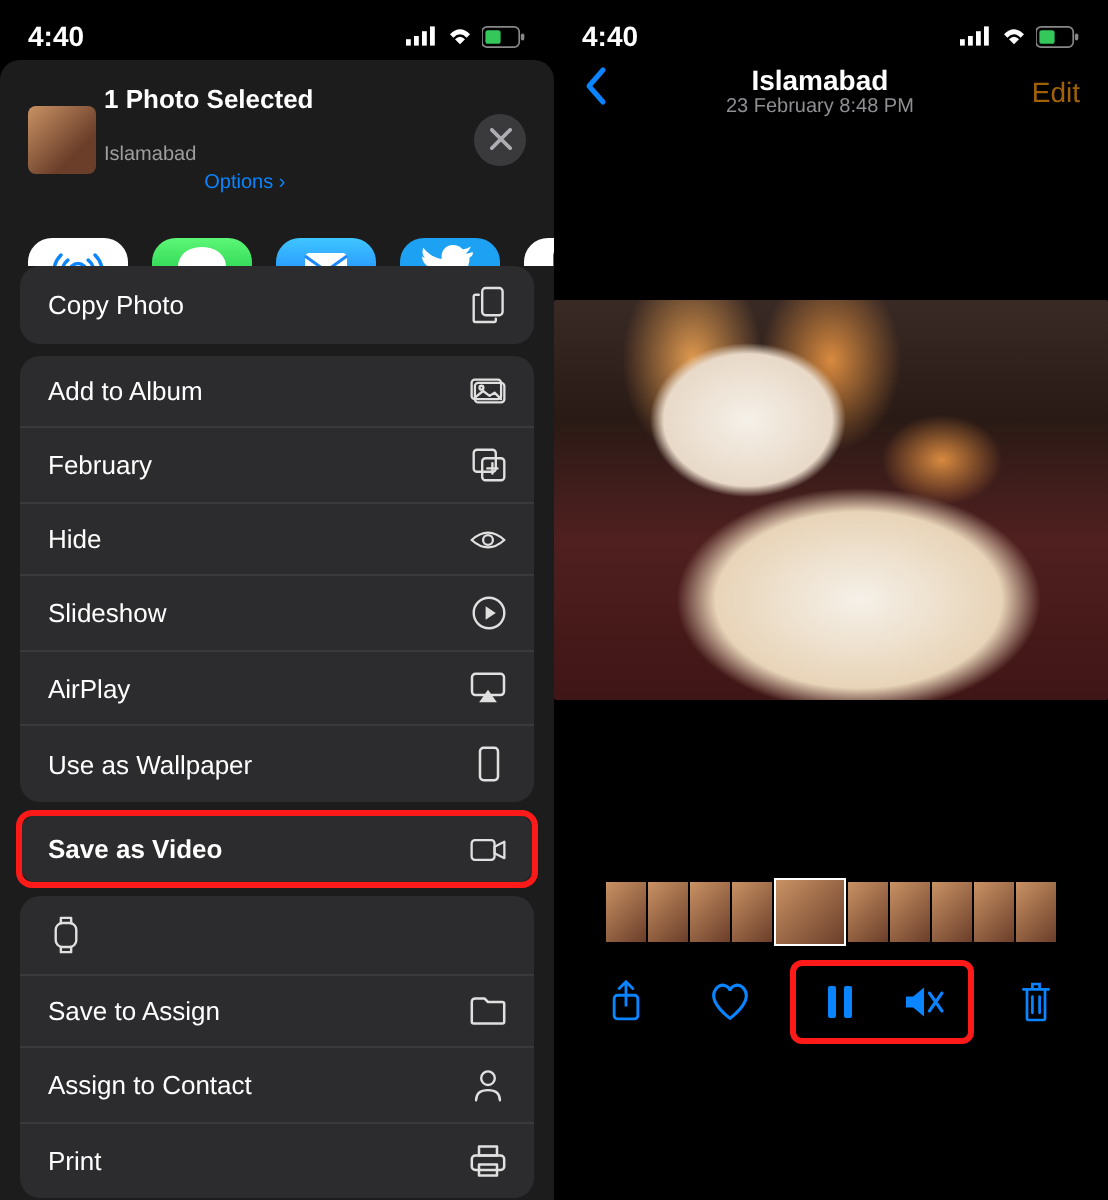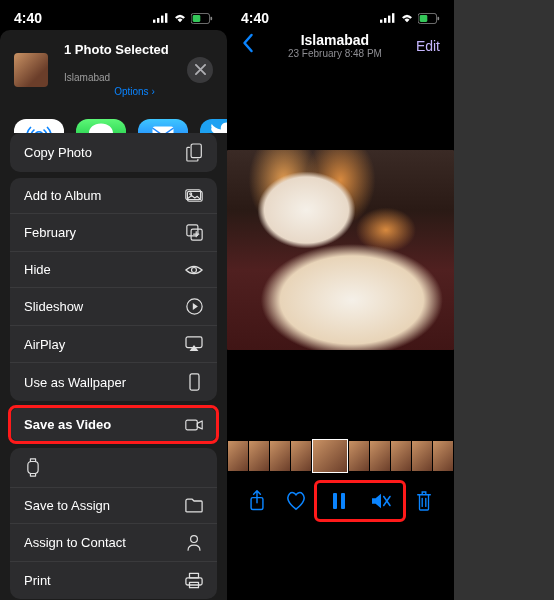--- a/index.html
+++ b/index.html
@@ -1,24 +1,24 @@
 <!DOCTYPE html>
 <html><head>
 <meta charset="utf-8">
 <style>
   * { margin: 0; padding: 0; box-sizing: border-box; font-family: -apple-system, BlinkMacSystemFont, "Segoe UI", Helvetica, Arial, sans-serif; }
   body { background: #333; width: 554px; height: 600px; overflow: hidden; display: flex; }
-  .phone { width: 227px; height: 600px; background: #000; color: #fff; position: relative; overflow: hidden; }
+  .phone { width: 277px; height: 600px; background: #000; color: #fff; position: relative; overflow: hidden; }
   .status-bar { display: flex; justify-content: space-between; align-items: center; padding: 6px 14px 0 14px; height: 30px; font-size: 14px; font-weight: 600; }
   .status-right { display: flex; align-items: center; gap: 4px; }
   .status-right svg { display: block; }
 
   
   .share-sheet { position: absolute; inset: 0; background: rgba(30,30,30,0.93); display: flex; flex-direction: column; border-top-left-radius: 10px; border-top-right-radius: 10px; }
-  .sheet-header { display: flex; align-items: center; padding: 12px 14px; gap: 16px; }
+  .sheet-header { display: flex; align-items: center; padding: 12px 14px; gap: 4px; }
   .sheet-thumb { width: 34px; height: 34px; border-radius: 4px; background: linear-gradient(135deg,#c99264,#6b3e2a 70%); flex-shrink:0; }
   .sheet-header-text { flex: 1; }
   .sheet-title { font-size: 13px; font-weight: 600; color: #fff; }
   .sheet-sub { font-size: 10px; color: #9e9e9e; display: flex; align-items:center; gap:4px; }
   .sheet-sub .options { color: #0a84ff; margin-top: 29px; }
   .close-btn { width: 26px; height: 26px; border-radius: 50%; background: #3a3a3c; display:flex; align-items:center; justify-content:center; color:#9e9e9e; font-size:14px;}
 
   .app-row { display: flex; gap: 12px; padding: 10px 14px 14px 14px; overflow: hidden; }
   .app-item { display:flex; flex-direction:column; align-items:center; width: 50px; flex-shrink:0; }
   .app-icon { width: 50px; height: 50px; border-radius: 12px; display:flex; align-items:center; justify-content:center; }
@@ -37,21 +37,21 @@
 
   .highlight-red { outline: 3px solid #ff1a1a; outline-offset: -1px; border-radius: 6px; font-weight: bold; }
   .highlight-red-tb { outline: 3px solid #ff1a1a; outline-offset: -1px; border-radius: 4px; }
 
   
   .photo-header { display:flex; align-items:center; justify-content:space-between; padding: 2px 14px 6px 14px; }
   .back-btn { color:#0a84ff; font-size:22px; }
   .title-block { text-align:center; }
   .title-block .loc { font-size:14px; font-weight:600; }
   .title-block .date { font-size:10px; color:#8e8e93; }
-  .edit-link { color:#c4b5fd; font-size:14px; }
+  .edit-link { color:#a16207; font-size:14px; }
 
   .photo-area { width: 100%; height: 370px; display:flex; align-items:center; justify-content:center; background:#000; }
   .photo-img { width: 277px; height: 200px; background:
     radial-gradient(ellipse 70px 55px at 35% 30%, #f5f0e8 0%, #e8d9c8 60%, transparent 70%),
     radial-gradient(ellipse 130px 80px at 55% 75%, #f5f0e8 0%, #e8d4b8 55%, transparent 70%),
     radial-gradient(ellipse 50px 70px at 25% 15%, #e09a4f 0%, transparent 70%),
     radial-gradient(ellipse 50px 65px at 50% 15%, #d88a3f 0%, transparent 70%),
     radial-gradient(ellipse 40px 30px at 70% 40%, #d88a3f 0%, transparent 75%),
     radial-gradient(circle 3px at 30% 30%, #000, transparent 60%),
     radial-gradient(circle 3px at 45% 30%, #000, transparent 60%),

